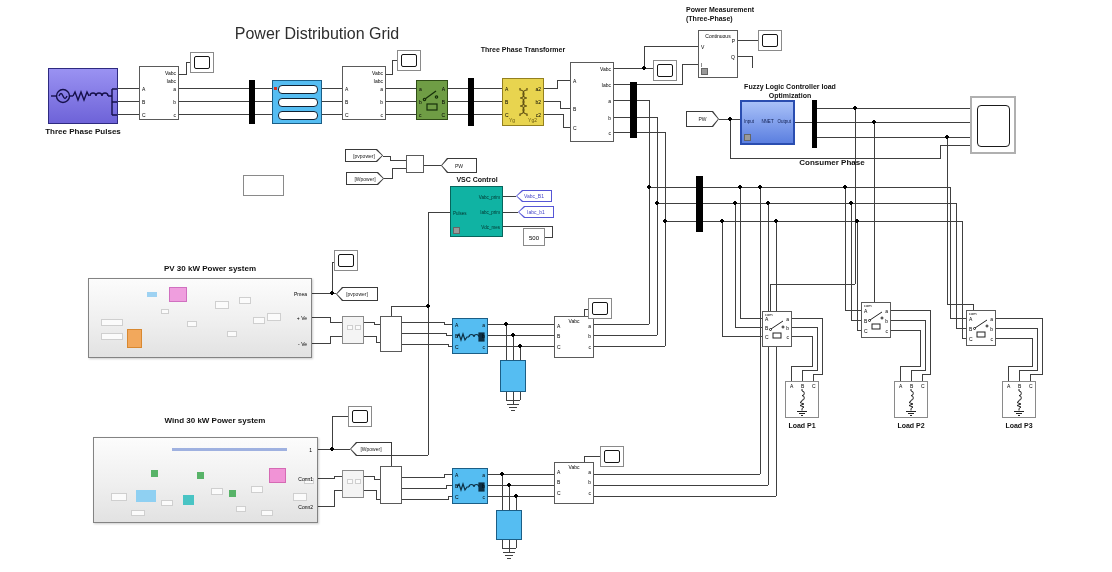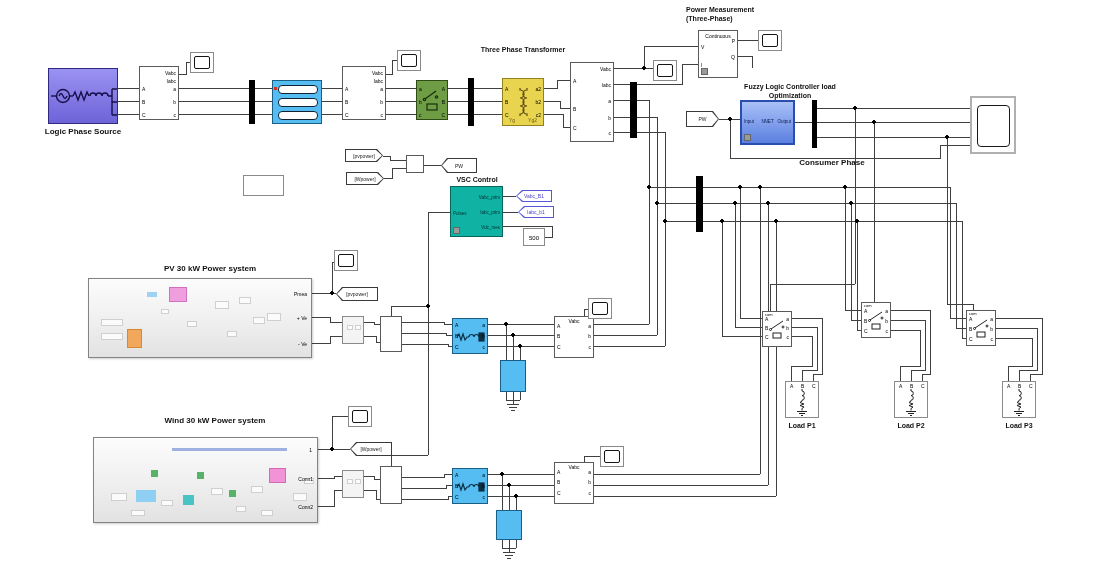--- a/index.html
+++ b/index.html
@@ -64,35 +64,36 @@
         <circle cx="857" cy="221" r="1.7"></circle>
         <circle cx="506" cy="324" r="1.7"></circle>
         <circle cx="513" cy="335" r="1.7"></circle>
         <circle cx="520" cy="346" r="1.7"></circle>
         <circle cx="502" cy="474" r="1.7"></circle>
         <circle cx="509" cy="485" r="1.7"></circle>
         <circle cx="516" cy="496" r="1.7"></circle>
     </g>
   </svg>
 
+  <div class="abs" style="left:222px;top:25px;width:190px;text-align:center;font-size:16px;color:#2e2e2e">Power Distribution Grid</div>
 
   <div class="b" style="left:48px;top:68px;width:70px;height:56px;background:linear-gradient(180deg,#9a92f2,#6e63d8);border-color:#2e2a80">
     <svg width="68" height="54">
         <g stroke="#15104a" stroke-width="1.4" fill="none">
           <path d="M2,27h5"></path>
           <circle cx="14" cy="27" r="6.5"></circle>
           <path d="M10,27q2,-5 4,0q2,5 4,0"></path>
           <path d="M21,27h3"></path>
           <path d="M24,27l2,-4 3,8 3,-8 3,8 3,-8 2,4"></path>
           <path d="M41,27a3,3 0 1 1 6,0a3,3 0 1 1 6,0a3,3 0 1 1 6,0"></path>
           <path d="M59,27h4 M63,20V46 M63,20h5 M63,33h5 M63,46h5"></path>
         </g>
       </svg>
   </div>
-  <div class="cap" style="left:38px;top:127px;width:90px">Logic Phase Source</div>
+  <div class="cap" style="left:38px;top:127px;width:90px">Three Phase Pulses</div>
 
   <div class="b" style="left:139px;top:66px;width:40px;height:54px">
     <span class="pl plr" style="top:3px">Vabc</span>
       <span class="pl plr" style="top:11px">Iabc</span>
     <span class="pl" style="left:2px;top:19px">A</span>
       <span class="pl" style="left:2px;top:32px">B</span>
       <span class="pl" style="left:2px;top:45px">C</span>
     <span class="pl plr" style="top:19px">a</span>
       <span class="pl plr" style="top:32px">b</span>
       <span class="pl plr" style="top:45px">c</span>

